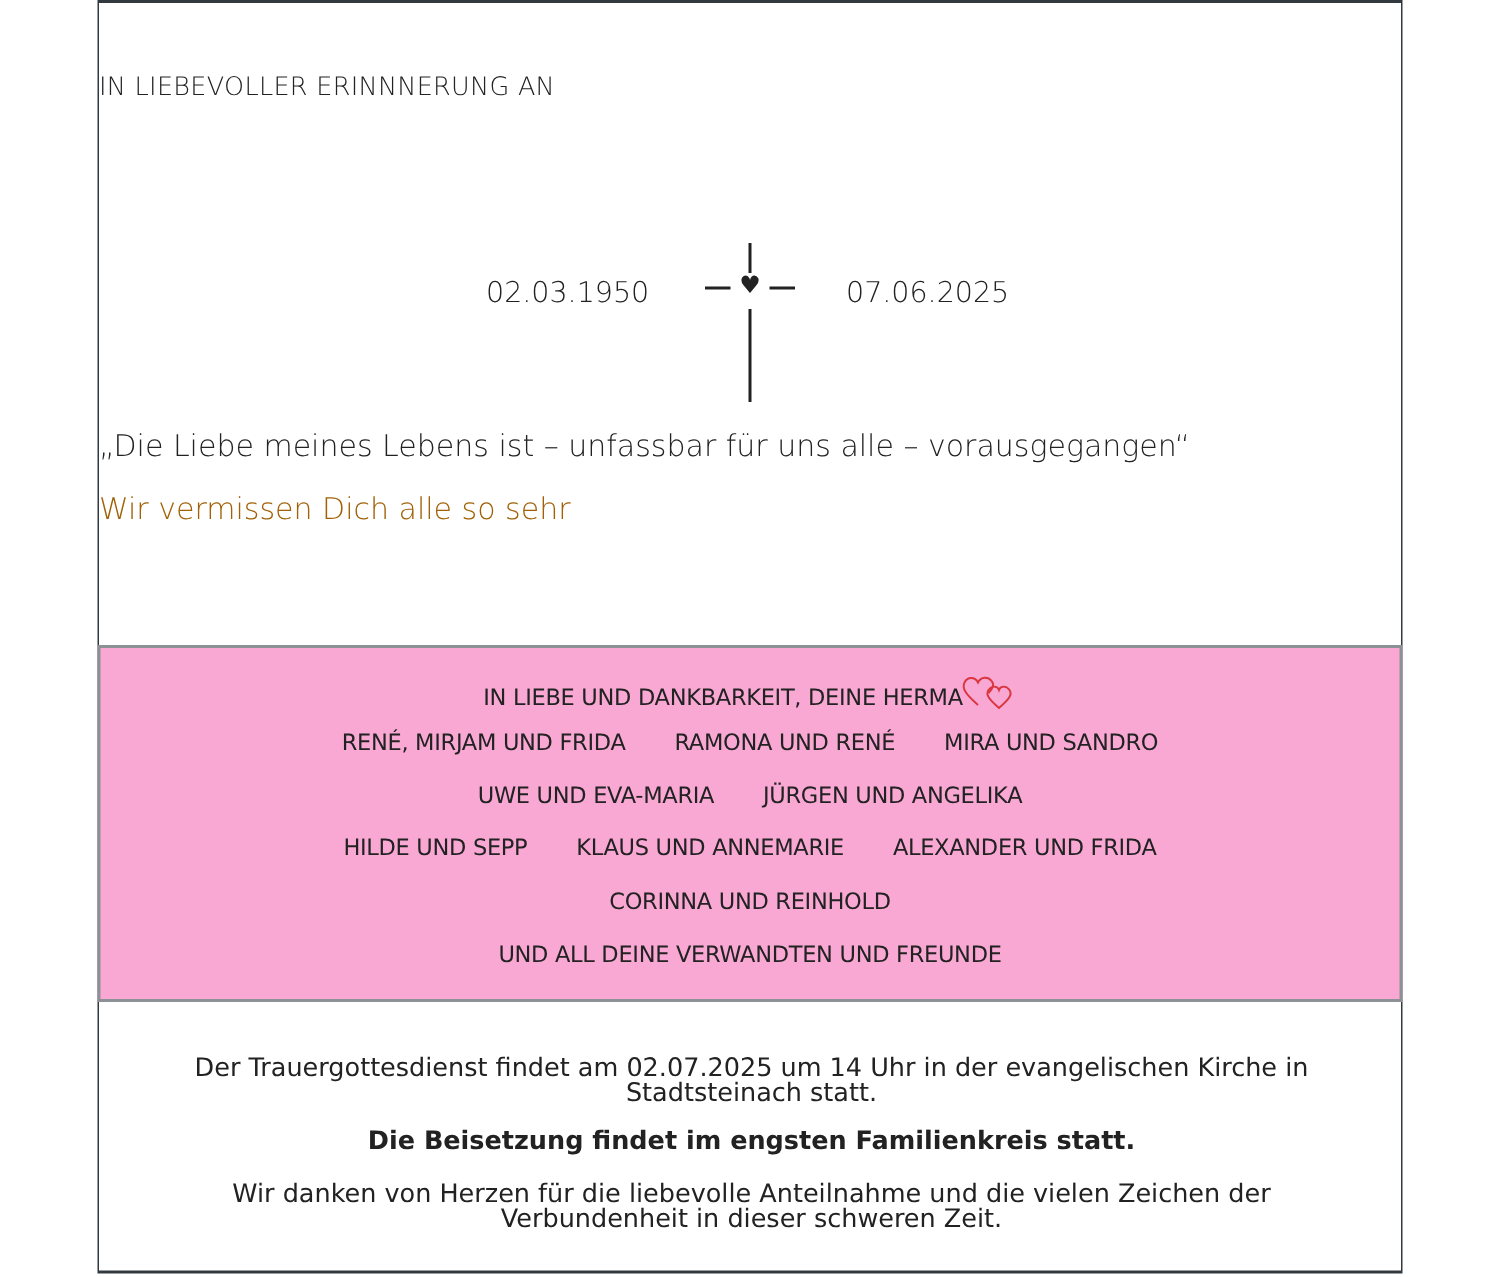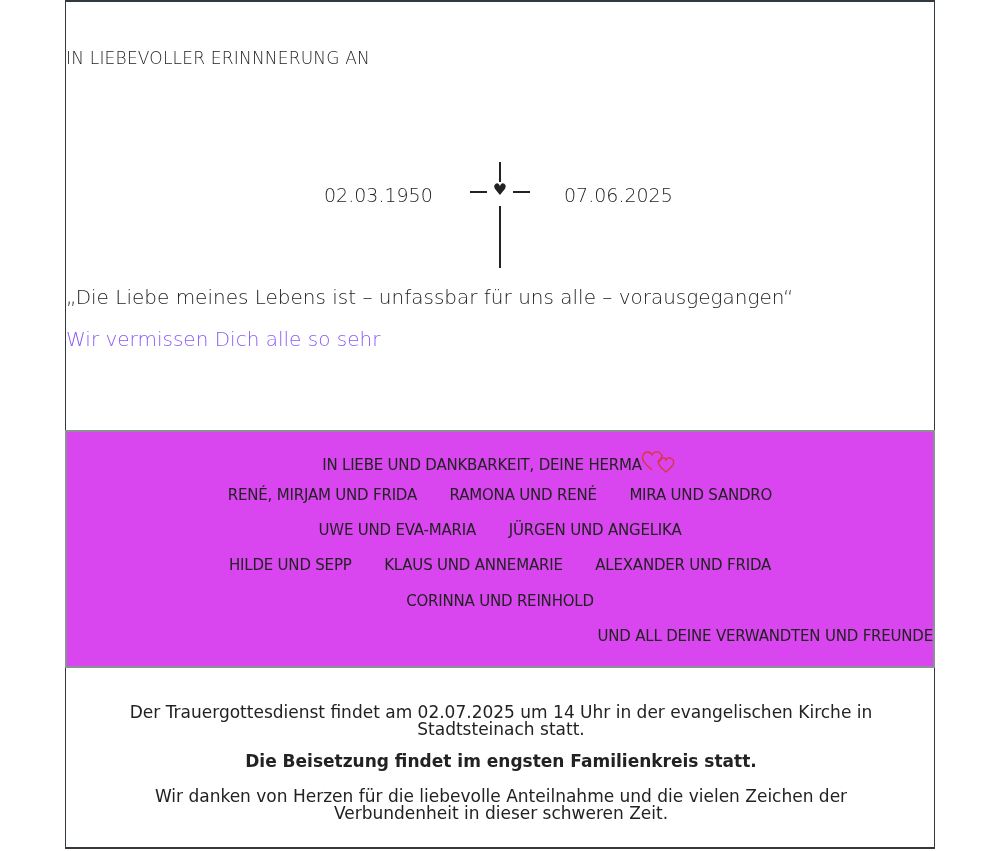--- a/index.html
+++ b/index.html
@@ -2,50 +2,50 @@
 <html><head>
 <meta charset="utf-8">
 <style>
   html, body { margin: 0; padding: 0; background: #ffffff; }
   body { width: 1000px; height: 851px; position: relative; overflow: hidden;
          font-family: "DejaVu Sans", "Liberation Sans", sans-serif; color: #1f1f1f; }
   .frame { position: absolute; left: 65px; top: 0; width: 870px; height: 849px;
            border: 1px solid #333a3f; border-top: 2px solid #333a3f; border-bottom: 2px solid #333a3f; box-sizing: border-box; }
   .section-top { position: absolute; left: 0; top: 0; width: 100%; height: 429px; }
   .section-mid { position: absolute; left: -1px; top: 428px; width: 870px; height: 238px;
-                 border: 2px solid #8c9196; box-sizing: border-box; background: #d946ef; }
+                 border: 2px solid #8c9196; box-sizing: border-box; background: #f9a8d4; }
   .section-bot { position: absolute; left: 0; top: 666px; width: 100%; height: 193px; }
   .center { position: absolute; left: 0; width: 100%; text-align: left; white-space: nowrap; }
 
   .intro { top: 46px; font-size: 17px; font-weight: 300; letter-spacing: 0.2px; color: #222; }
   .name { top: 88px; font-size: 34px; font-weight: bold; color: #1a1a1a; letter-spacing: 0.3px; }
   .date { position: absolute; top: 182px; font-size: 19px; font-weight: 300; color: #222; }
   .date-birth { left: 258px; }
   .date-death { left: 498px; }
 
   .cross { position: absolute; left: 404px; top: 160px; width: 60px; height: 106px; }
   .cross .v-top { position: absolute; left: 29px; top: 0; width: 2px; height: 20px; background: #222; }
   .cross .v-bot { position: absolute; left: 29px; top: 44px; width: 2px; height: 62px; background: #222; }
   .cross .h-left { position: absolute; left: 0; top: 29px; width: 17px; height: 2px; background: #222; }
   .cross .h-right { position: absolute; left: 43px; top: 29px; width: 17px; height: 2px; background: #222; }
   .cross .heart { position: absolute; left: 22px; top: 20px; width: 16px; height: 16px; font-size: 16px; line-height: 16px; text-align: center; color: #222; }
 
   .quote1 { top: 283px; font-size: 20px; font-weight: 300; color: #222; }
-  .quote2 { top: 325px; font-size: 20px; font-weight: 300; color: #8b5cf6; }
+  .quote2 { top: 325px; font-size: 20px; font-weight: 300; color: #a16207; }
   .quote3 { top: 372px; font-size: 25px; font-style: italic; font-family: "DejaVu Serif", "Liberation Serif", serif; color: #1a1a1a; letter-spacing: -0.3px; }
 
   .mid-line { position: absolute; left: 0; width: 100%; text-align: center; white-space: nowrap;
               font-size: 15px; color: #222; letter-spacing: -0.2px; }
   .mid-line span.group { display: inline-block; margin: 0 14px; }
   .l1 { top: 18px; }
   .l2 { top: 54px; }
   .l3 { top: 89px; }
   .l4 { top: 124px; }
   .l5 { top: 160px; }
-  .l6 { top: 195px; text-align: right; }
+  .l6 { top: 195px; }
   .hearts { display: inline-block; vertical-align: -4px; margin-left: -2px; }
 
   .bot-p { position: absolute; left: 30px; width: 810px; text-align: center; font-size: 17px; line-height: 17px; color: #222; }
   .b1 { top: 36px; }
   .b2 { top: 85px; font-weight: bold; }
   .b3 { top: 120px; }
 </style>
 </head>
 <body>
 

